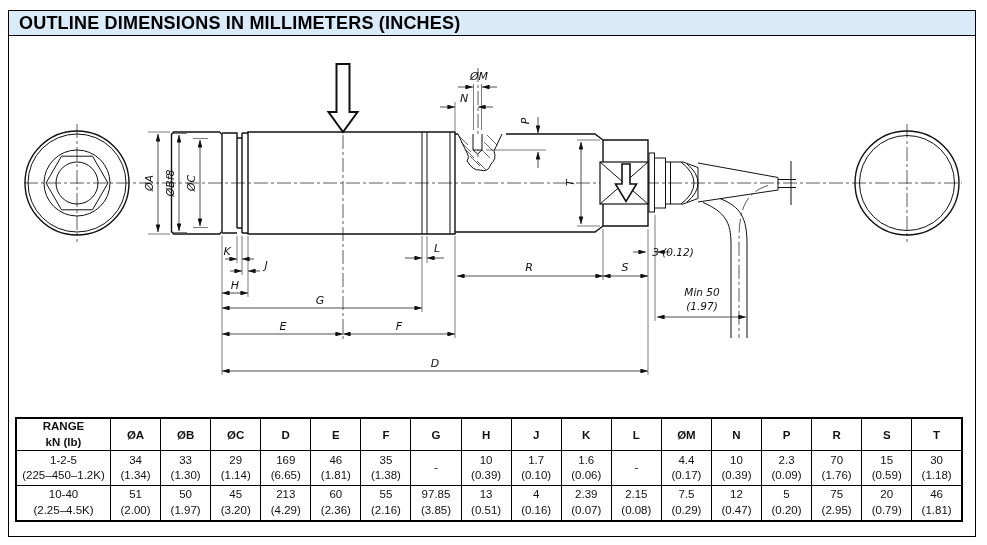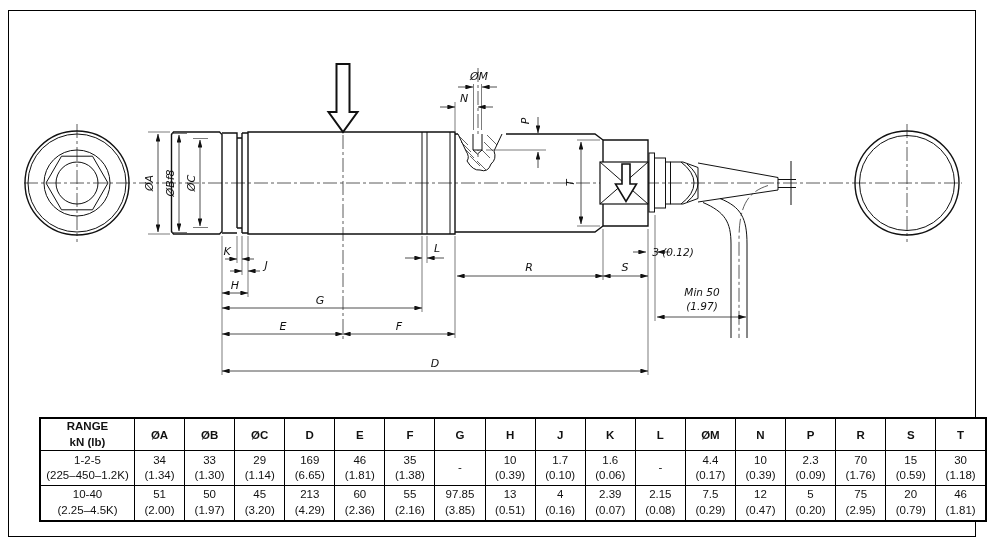--- a/index.html
+++ b/index.html
@@ -14,34 +14,37 @@
   svg .ol{stroke:#111;fill:none;stroke-width:1.4;}
   svg .th{stroke:#111;fill:none;stroke-width:1;}
   svg .cl{stroke:#333;fill:none;stroke-width:.8;stroke-dasharray:14 3 3 3;}
   svg .dim{stroke:#222;fill:none;stroke-width:.8;}
   svg .ext{stroke:#444;fill:none;stroke-width:.7;}
   svg .hat{stroke:#222;fill:none;stroke-width:.7;}
   svg text{font-family:"DejaVu Sans",sans-serif;font-style:italic;font-size:11px;
            fill:#111;text-anchor:middle;}
   svg text.sm{font-size:10.5px;}
   #dim-table{position:absolute;left:15px;top:417px;width:948px;border-collapse:collapse;
-             table-layout:fixed;border:2px solid #000;background:#fff;margin-left:24px;}
+             table-layout:fixed;border:2px solid #000;background:#fff;}
   #dim-table th,#dim-table td{border:1px solid #000;text-align:center;vertical-align:middle;
              font-size:11.5px;padding:0;color:#111;}
   #dim-table thead tr{height:30px;}
   #dim-table tbody tr{height:35px;}
   #dim-table th{font-weight:bold;}
   #dim-table td div,#dim-table th div{line-height:1.35;}
 </style>
 </head>
 <body>
 
 <div id="stage">
   <div id="page-border"></div>
 
+  <div id="title-bar">
+    <span>OUTLINE DIMENSIONS IN MILLIMETERS (INCHES)</span>
+  </div>
 
   <svg id="drawing" width="987" height="412" viewBox="0 0 987 412">
     <defs>
       <marker id="ma" viewBox="0 0 10 6" markerWidth="10" markerHeight="6" refX="9.5" refY="3" orient="auto">
         <path d="M0,0 L10,3 L0,6 Z" fill="#111"></path>
       </marker>
       <marker id="mb" viewBox="0 0 10 6" markerWidth="10" markerHeight="6" refX="0.5" refY="3" orient="auto">
         <path d="M10,0 L0,3 L10,6 Z" fill="#111"></path>
       </marker>
     </defs>

